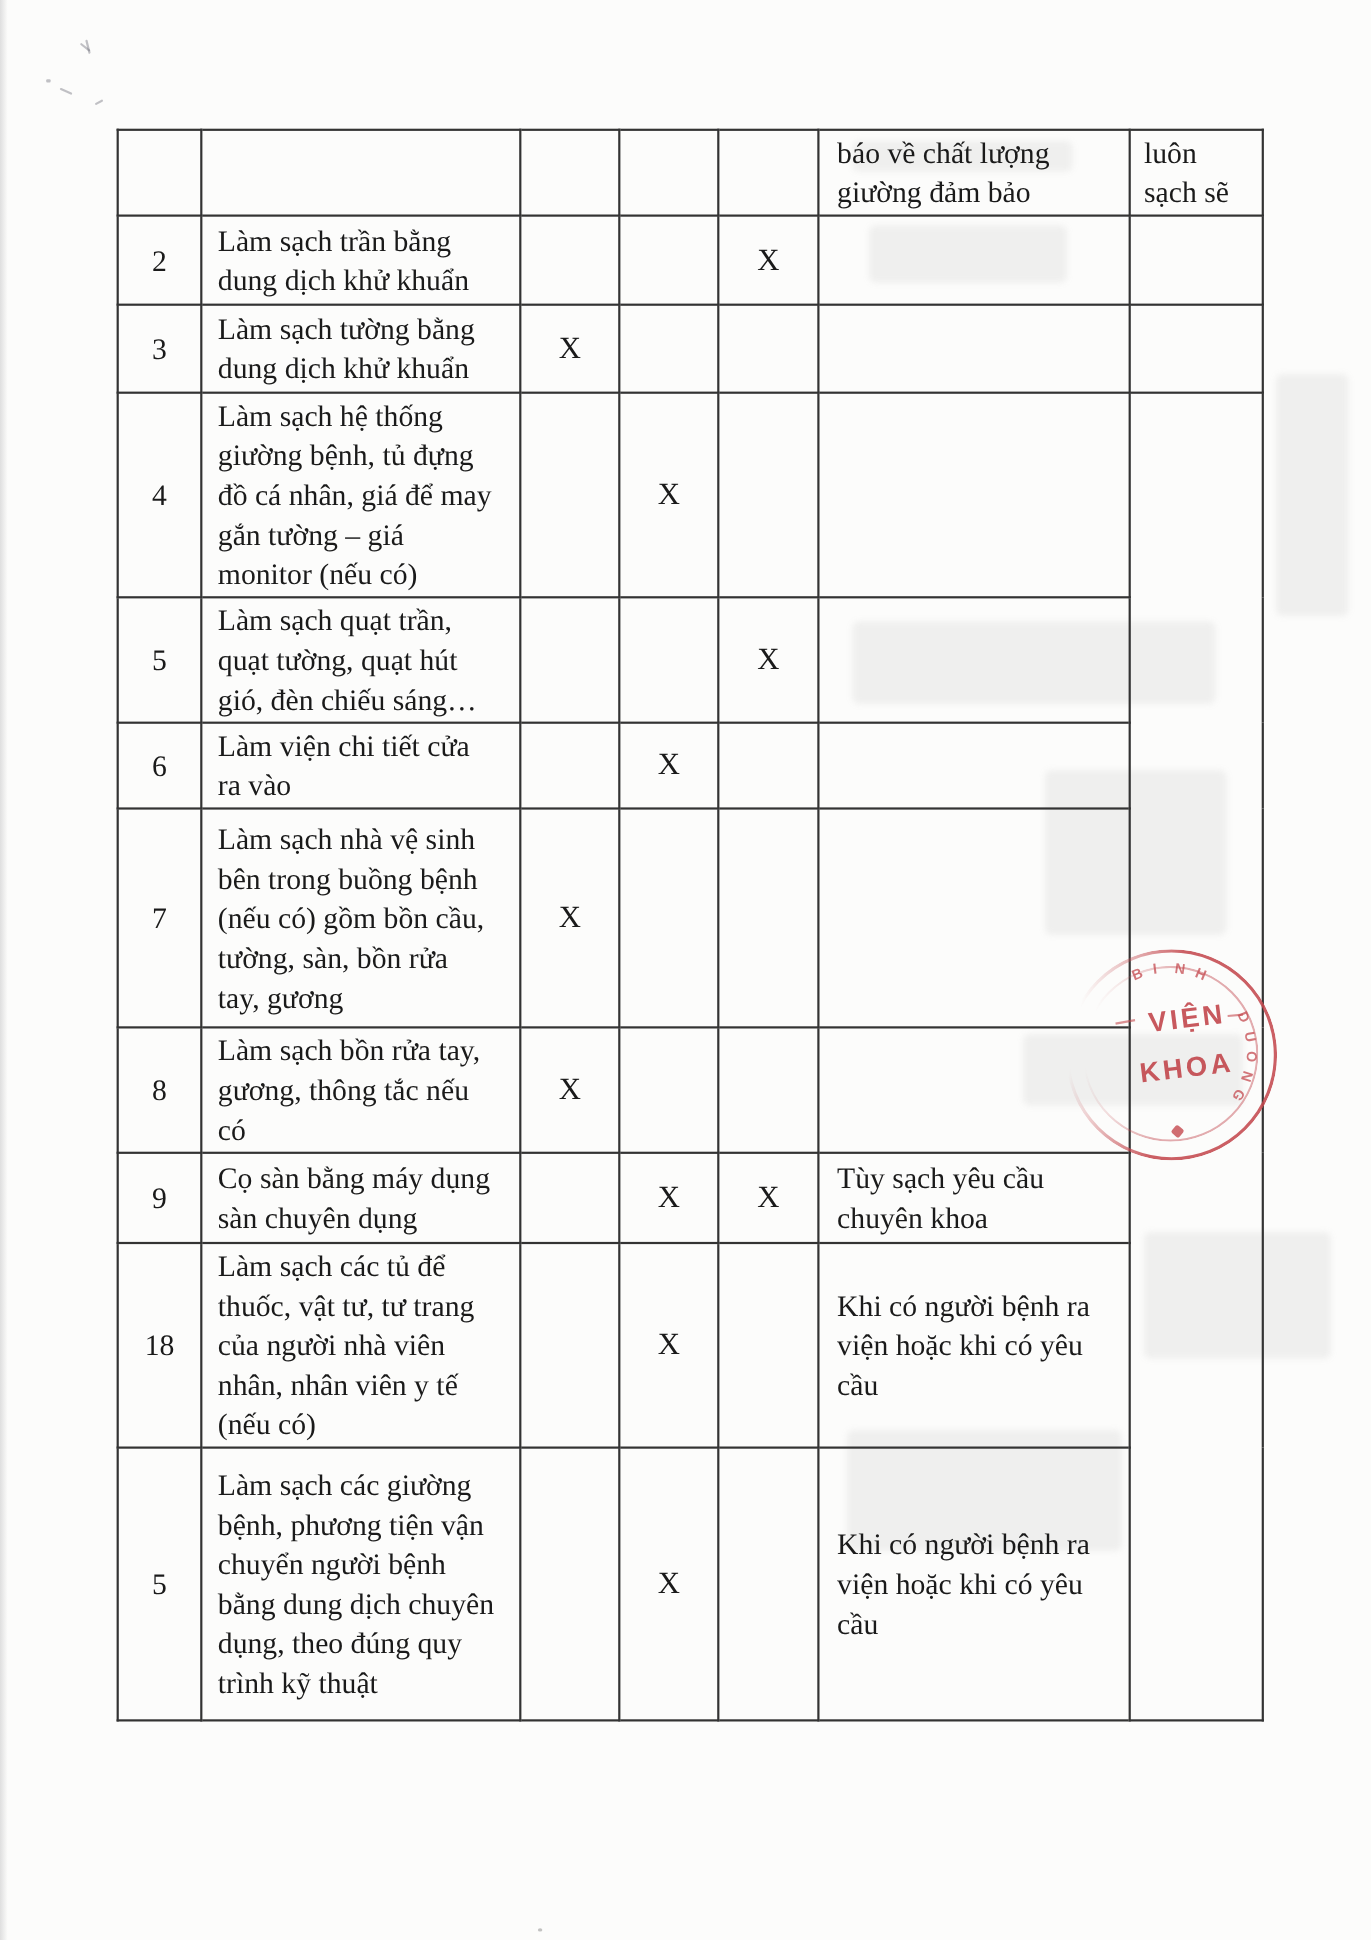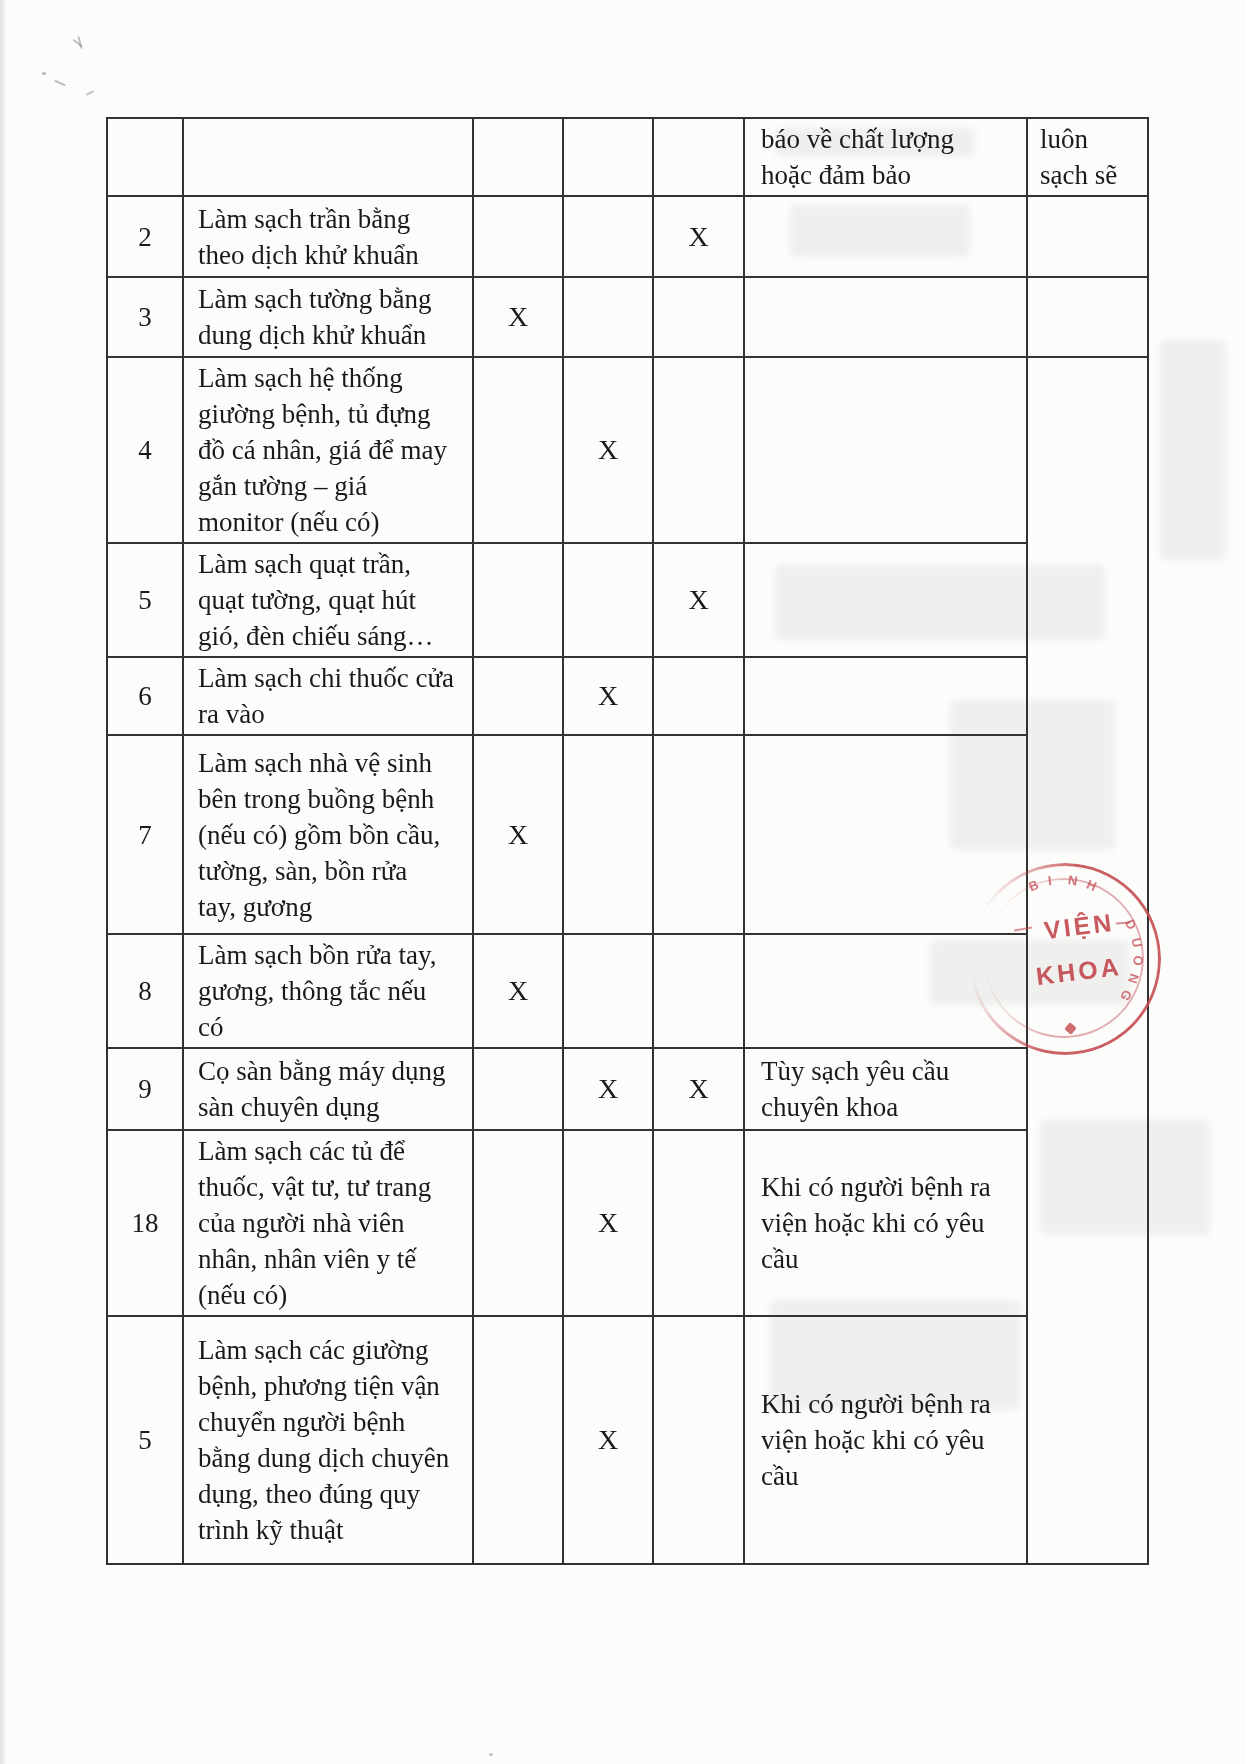--- a/index.html
+++ b/index.html
@@ -91,28 +91,28 @@
     <col style="width:121px">
   </colgroup>
   <tbody>
     <tr style="height:74px">
       <td class="num"></td>
       <td class="task"></td>
       <td class="mark"></td>
       <td class="mark"></td>
       <td class="mark"></td>
       <td class="note">báo về chất lượng
-hoặc đảm bảo</td>
+giường đảm bảo</td>
       <td class="extra">luôn
 sạch sẽ</td>
     </tr>
     <tr style="height:81px">
       <td class="num">2</td>
       <td class="task">Làm sạch trần bằng
-theo dịch khử khuẩn</td>
+dung dịch khử khuẩn</td>
       <td class="mark"></td>
       <td class="mark"></td>
       <td class="mark">X</td>
       <td class="note"></td>
       <td class="extra"></td>
     </tr>
     <tr style="height:80px">
       <td class="num">3</td>
       <td class="task">Làm sạch tường bằng
 dung dịch khử khuẩn</td>
@@ -140,21 +140,21 @@
       <td class="task">Làm sạch quạt trần,
 quạt tường, quạt hút
 gió, đèn chiếu sáng…</td>
       <td class="mark"></td>
       <td class="mark"></td>
       <td class="mark">X</td>
       <td class="note"></td>
     </tr>
     <tr style="height:71px">
       <td class="num">6</td>
-      <td class="task">Làm sạch chi thuốc cửa
+      <td class="task">Làm viện chi tiết cửa
 ra vào</td>
       <td class="mark"></td>
       <td class="mark">X</td>
       <td class="mark"></td>
       <td class="note"></td>
     </tr>
     <tr style="height:199px">
       <td class="num">7</td>
       <td class="task">Làm sạch nhà vệ sinh
 bên trong buồng bệnh

